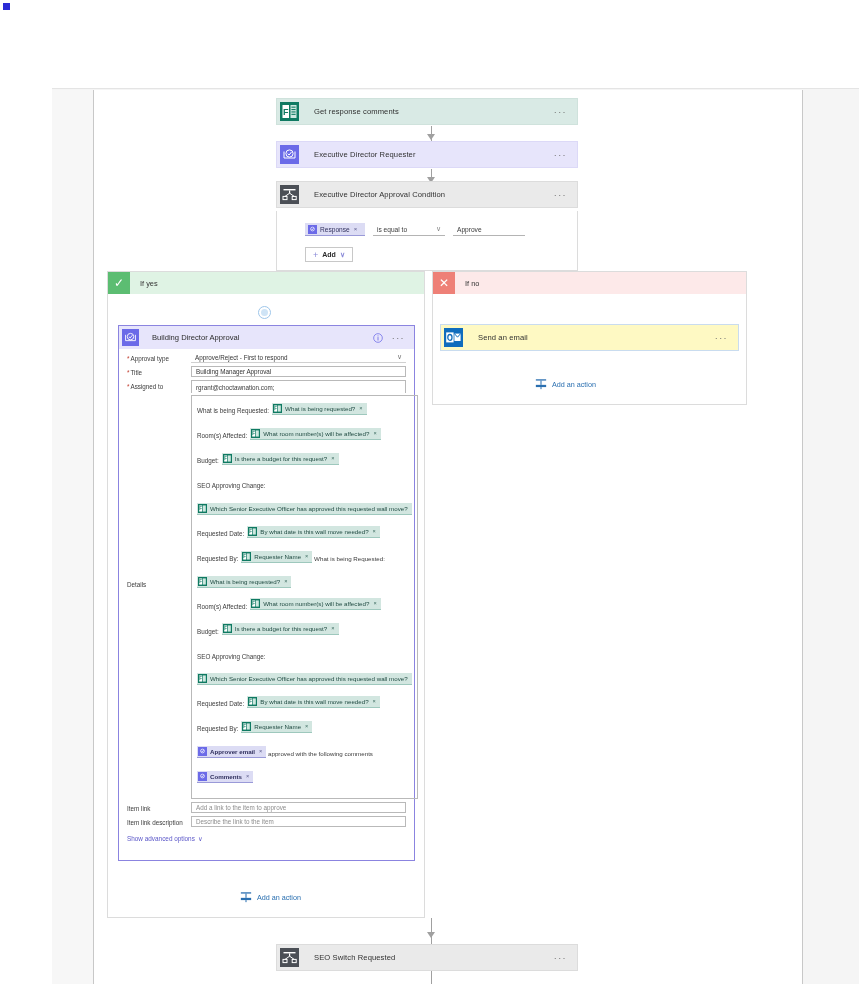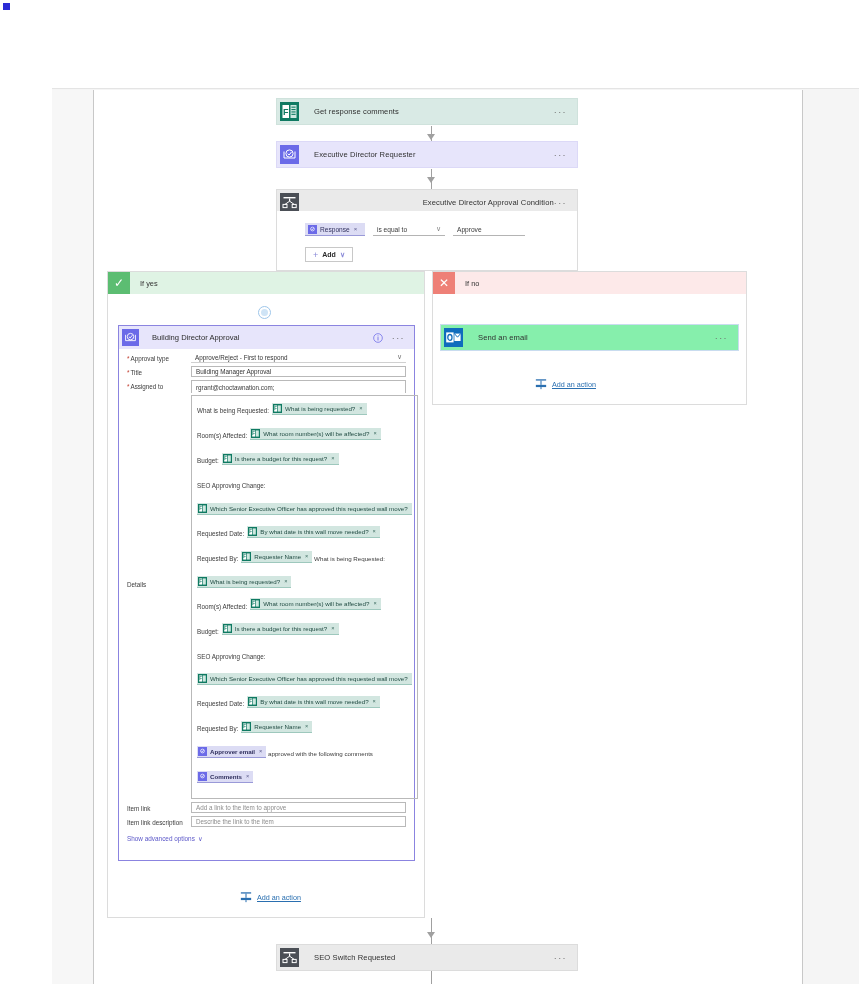--- a/index.html
+++ b/index.html
@@ -60,21 +60,21 @@
   .card .ellipsis {
     flex: 0 0 auto; padding-right: 10px;
     font-size: 9px; letter-spacing: 1.4px; color: #6b6b6b;
     line-height: 4px;
   }
 
   
   .card-forms   { background: #d9eae5; border-color: #cfe2dc; }
   .card-approv  { background: #e7e5fb; border-color: #dcd9f7; }
   .card-cond    { background: #eaeaea; border-color: #dcdcdc; }
-  .card-outlook { background: #86efac; border-color: #c9dcef; }
+  .card-outlook { background: #fef9c3; border-color: #c9dcef; }
 
   .ico { display:block; }
 
   
   .connector {
     position: absolute; width: 1px; background: #a0a0a0;
   }
   .arrow-head {
     position: absolute; width: 0; height: 0;
     border-left: 4px solid transparent;
@@ -154,21 +154,21 @@
     display: flex; align-items: center; justify-content: center;
   }
   .insert-node::before {
     content: ""; width: 7px; height: 7px; border-radius: 50%;
     background: #cfe4f6;
   }
 
   
   .add-action {
     position: absolute; display: flex; align-items: center; gap: 5px;
-    font-size: 7.2px; color: #2a6fb0; text-decoration: underline;
+    font-size: 7.2px; color: #2a6fb0;
   }
   .add-action .aa-ico { width: 12px; height: 12px; display:block; }
 
   
   .exp-card {
     position: absolute;
     background: #ffffff;
     border: 1px solid #8b84e0;
   }
   .exp-head {
@@ -280,21 +280,21 @@
         <path d="M7.7 8.6 L9.1 10 L11.6 6.9" fill="none" stroke="#ffffff" stroke-width="1"></path>
       </svg>
     </span>
     <span class="card-title">Executive Director Requester</span>
     <span class="ellipsis">···</span>
   </div>
 
   <div class="connector" style="left:431px; top:169px; height:20px;"></div>
   <div class="arrow-head" style="left:427px; top:177px;"></div>
 
-  <div class="card card-cond" style="left:276px; top:189px; width:302px;text-align:right;">
+  <div class="card card-cond" style="left:276px; top:181px; width:302px;">
     <span class="icon-box">
       <svg class="ico" width="19" height="19" viewBox="0 0 19 19">
         <rect x="0" y="0" width="19" height="19" fill="#4b4f56"></rect>
         <rect x="3.5" y="4" width="12" height="1.4" fill="#ffffff"></rect>
         <rect x="9" y="5.4" width="1.2" height="3" fill="#ffffff"></rect>
         <path d="M9.6 8.2 L5 11.4 M9.6 8.2 L14.2 11.4" stroke="#ffffff" stroke-width="1" fill="none"></path>
         <rect x="3" y="11.4" width="4" height="3.2" fill="none" stroke="#ffffff" stroke-width="1"></rect>
         <rect x="12.2" y="11.4" width="4" height="3.2" fill="none" stroke="#ffffff" stroke-width="1"></rect>
       </svg>
     </span>

